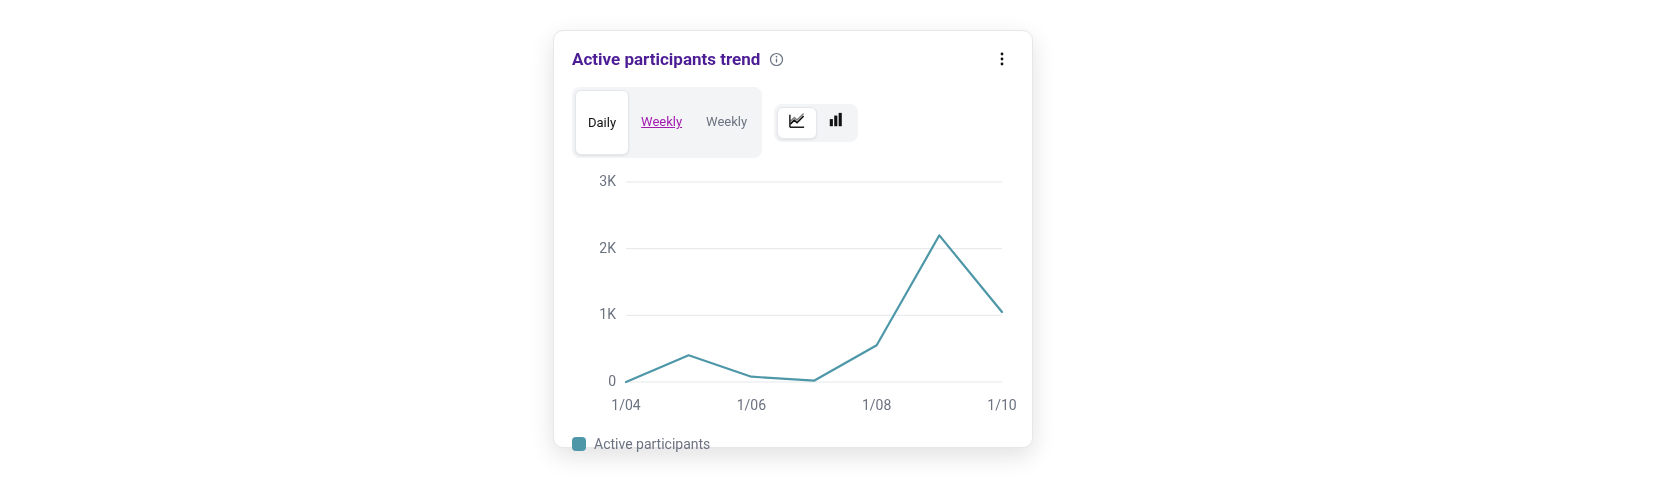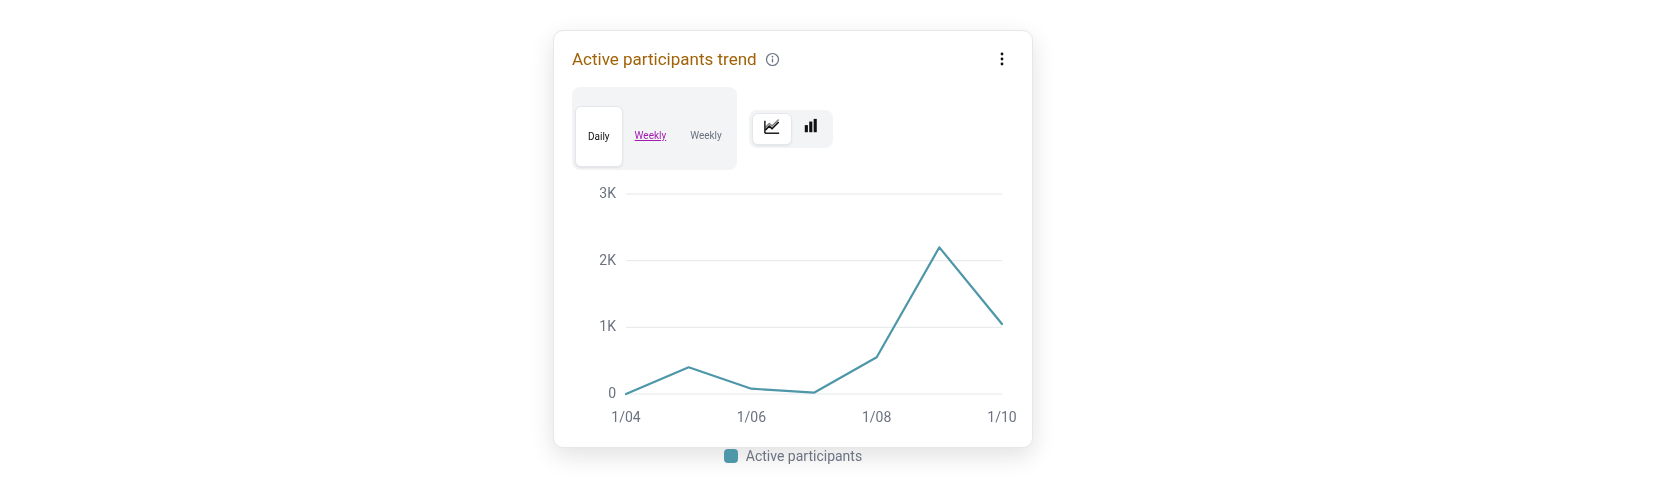--- a/index.html
+++ b/index.html
@@ -35,22 +35,22 @@
     justify-content: space-between;
     margin-bottom: 16px;
   }
   .title-wrap {
     display: flex;
     align-items: center;
     gap: 8px;
   }
   .title {
     font-size: 17px;
-    font-weight: 400;
-    color: #a16207;
+    font-weight: 700;
+    color: #4c1d95;
   }
   .info-icon {
     width: 16px;
     height: 16px;
     color: #6b7280;
     display: inline-flex;
     align-items: center;
     justify-content: center;
   }
   .more-btn {
@@ -70,25 +70,24 @@
     margin-bottom: 14px;
   }
   .seg-group {
     display: inline-flex;
     background: #f3f4f6;
     border-radius: 8px;
     padding: 3px;
   }
   .seg-btn {
     padding: 24px 12px;
-    font-size: 10px;
+    font-size: 13px;
     border-radius: 6px;
     cursor: pointer;
     color: #6b7280;
-    margin-top: 16px;
   }
   .seg-btn.dark {
     color: #a21caf;
     text-decoration: underline;
   }
   .seg-btn.active {
     background: #ffffff;
     color: #111;
     box-shadow: 0 1px 2px rgba(0,0,0,0.08);
     border: 1px solid #e5e7eb;
@@ -115,21 +114,20 @@
     box-shadow: 0 1px 2px rgba(0,0,0,0.08);
   }
   .chart-area {
     position: relative;
     width: 100%;
     height: 260px;
   }
   .legend-row {
     display: flex;
     align-items: center;
-    justify-content: center;
     gap: 8px;
     margin-top: 4px;
     font-size: 14px;
     color: #6b7280;
   }
   .legend-swatch {
     width: 14px;
     height: 14px;
     border-radius: 4px;
     background: #4d97a8;

